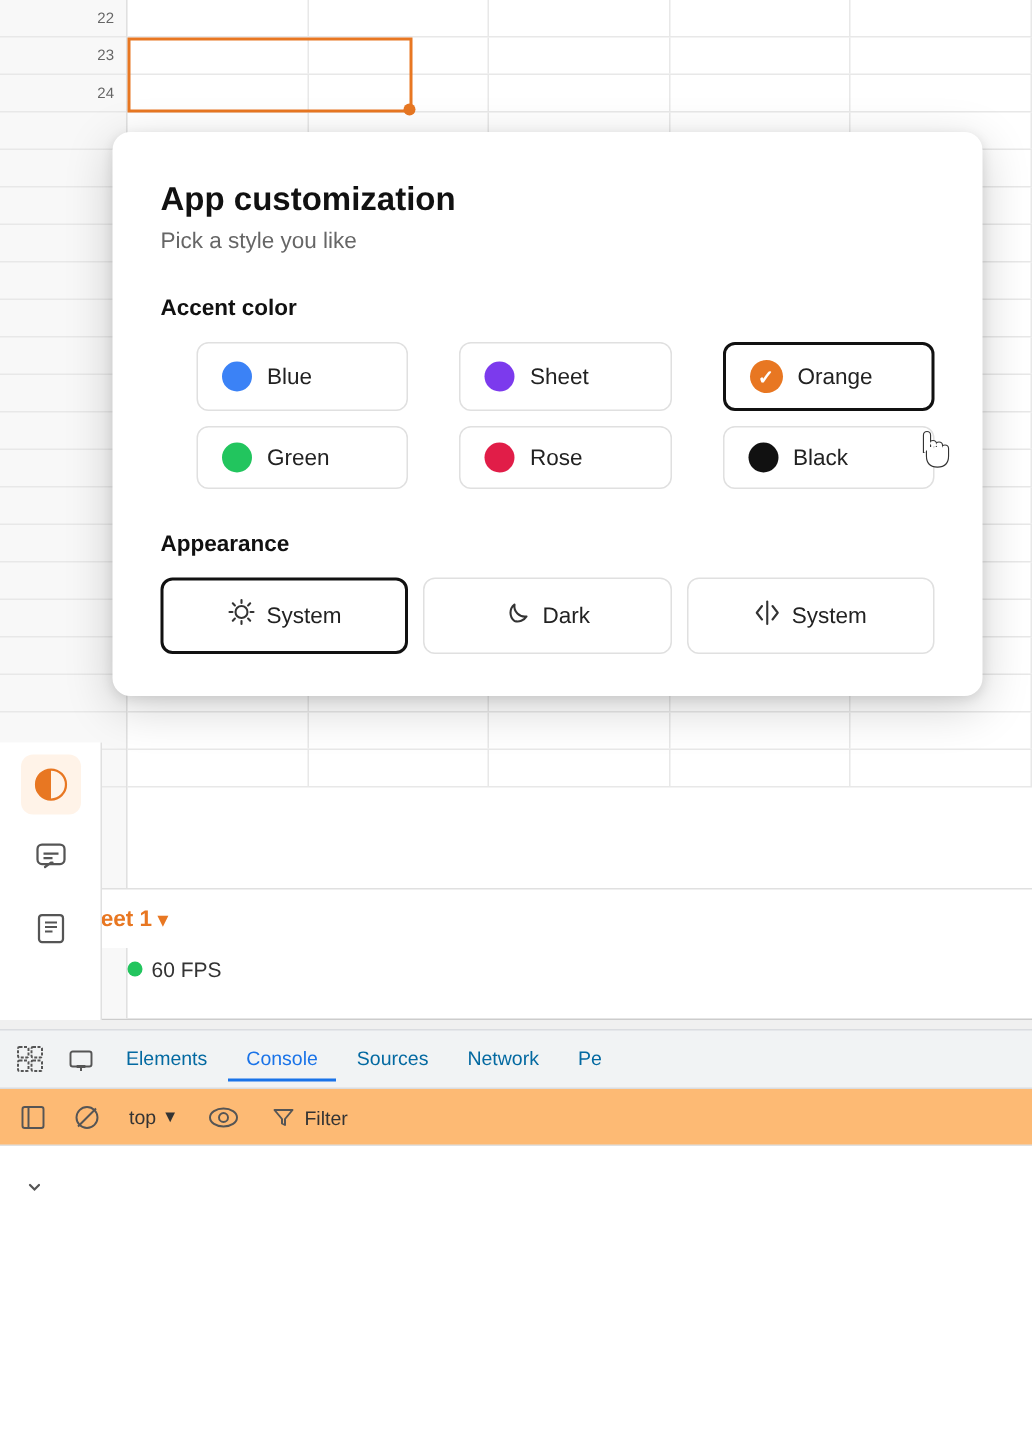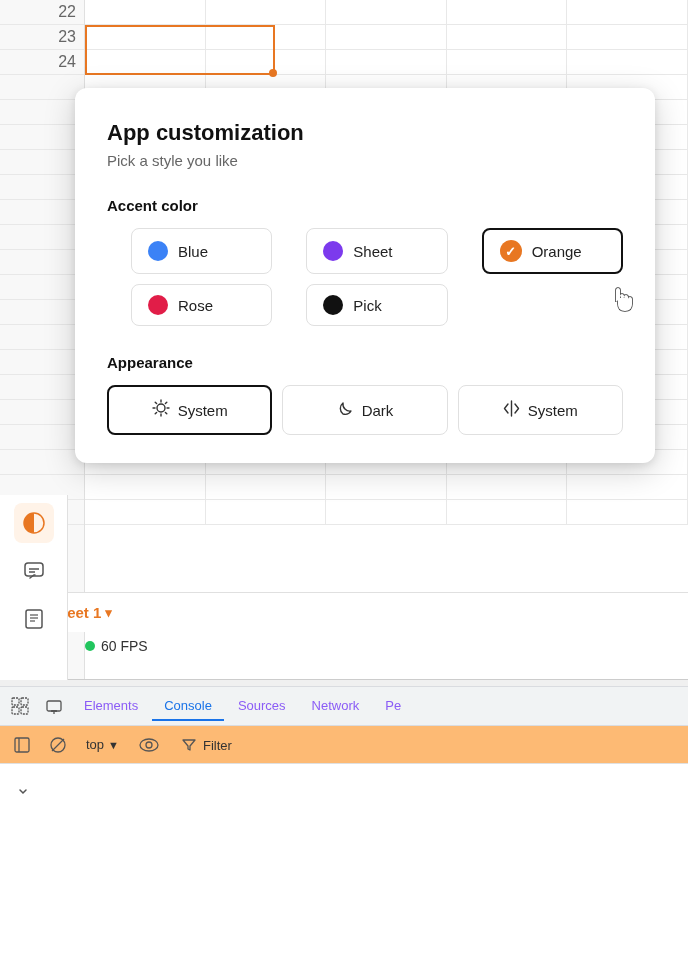--- a/index.html
+++ b/index.html
@@ -32,21 +32,21 @@
       background: #f8f8f8;
       border-right: 1px solid #e0e0e0;
     }
 
     .row-num {
       height: 25px;
       display: flex;
       align-items: center;
       justify-content: flex-end;
       padding-right: 8px;
-      font-size: 16px;
+      font-size: 10px;
       color: #666;
       border-bottom: 1px solid #e8e8e8;
     }
 
     .row-num.row-23 {
       position: relative;
     }
 
     .orange-cell-outline {
       position: absolute;
@@ -203,21 +203,21 @@
       justify-content: center;
       border-radius: 4px;
       cursor: pointer;
       color: #555;
       font-size: 14px;
     }
 
     .devtools-tab {
       padding: 6px 12px;
       font-size: 13px;
-      color: #8b5cf6;
+      color: #0369a1;
       cursor: pointer;
       border-bottom: 2px solid transparent;
       white-space: nowrap;
     }
 
     .devtools-tab.active {
       color: #1a73e8;
       border-bottom: 2px solid #1a73e8;
     }
 
@@ -729,29 +729,33 @@
       <span>Sheet</span>
     </div>
 
     <div class="color-option selected">
       <div class="check-circle">
         <span class="check-mark">✓</span>
       </div>
       <span>Orange</span>
     </div>
 
+    <div class="color-option">
+      <div class="color-dot" style="background:#22c55e;"></div>
+      <span>Green</span>
+    </div>
 
     <div class="color-option">
       <div class="color-dot" style="background:#e11d48;"></div>
       <span>Rose</span>
     </div>
 
     <div class="color-option">
       <div class="color-dot" style="background:#111111;"></div>
-      <span>Pick</span>
+      <span>Black</span>
     </div>
   </div>
 
   <div class="section-label">Appearance</div>
 
   <div class="appearance-grid">
 
     <div class="appearance-option selected">
       <span class="appearance-icon">
         <svg width="18" height="18" viewBox="0 0 18 18" fill="none">

